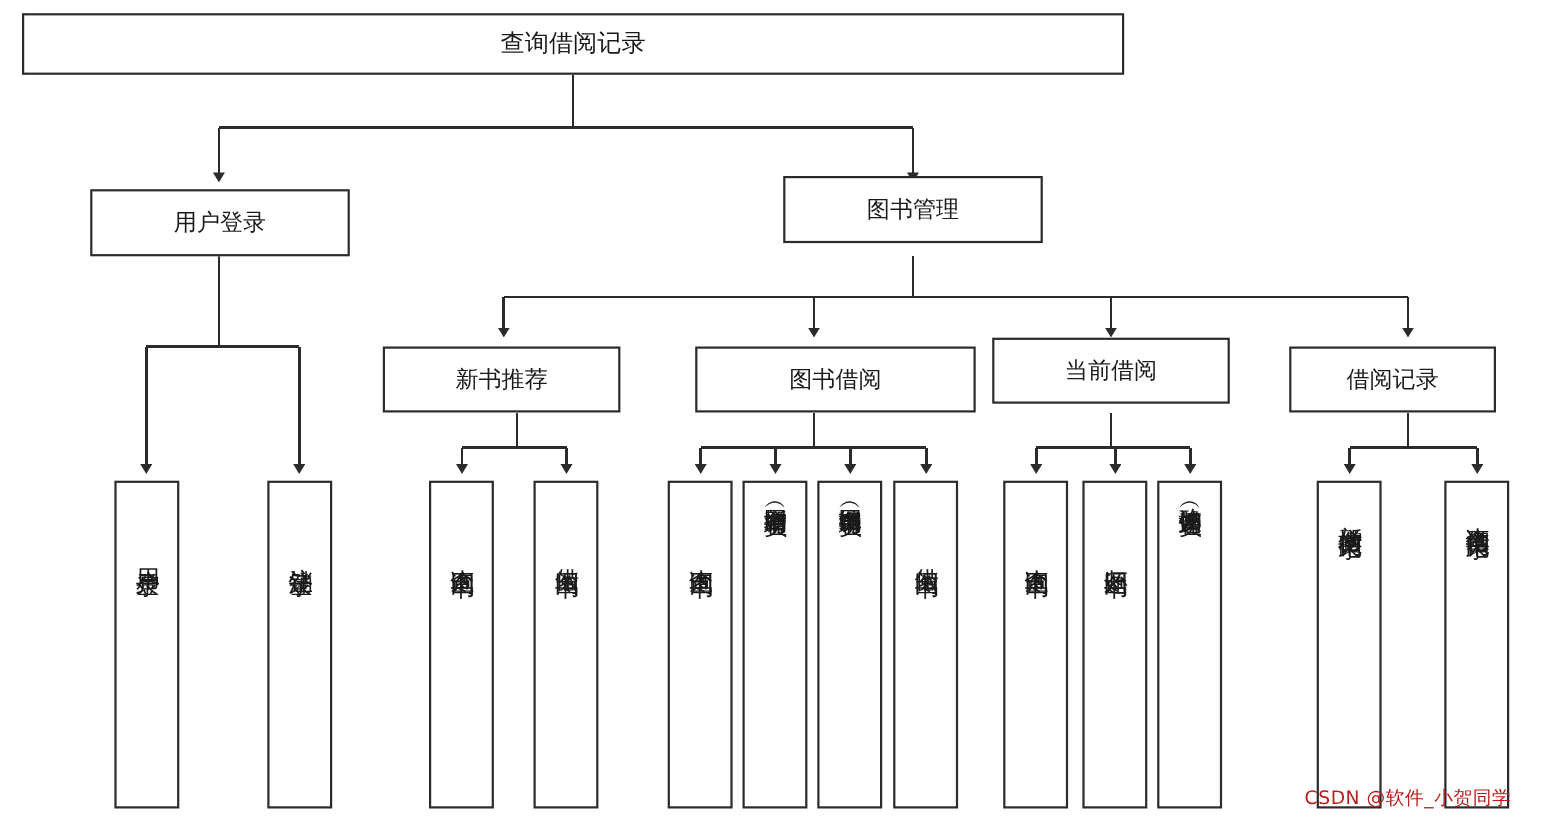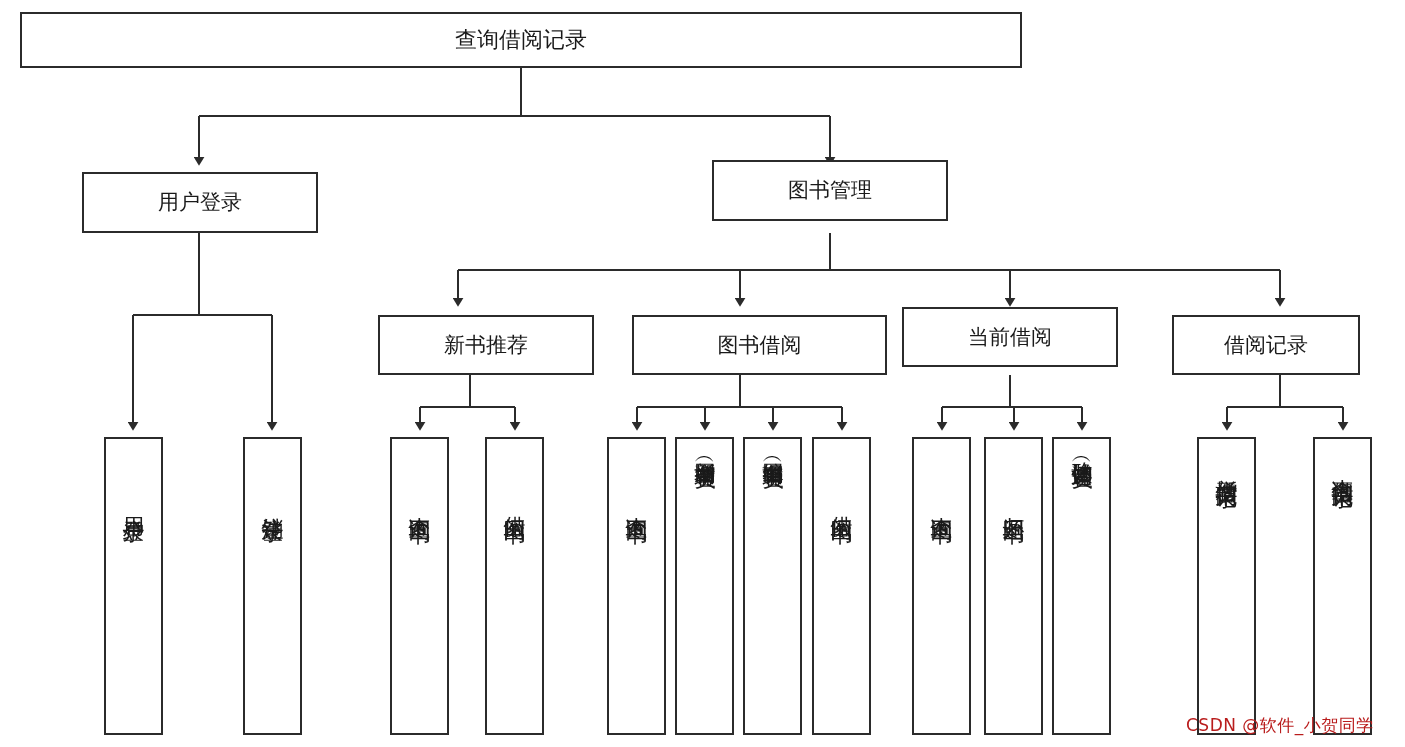--- a/index.html
+++ b/index.html
@@ -127,21 +127,21 @@
     <span class="lbl">查询借阅记录</span>
   </div>
 
   <div class="node h" style="left:82px; top:172px; width:236px; height:61px;">
     <span class="lbl">用户登录</span>
   </div>
   <div class="node h" style="left:712px; top:160px; width:236px; height:61px;">
     <span class="lbl">图书管理</span>
   </div>
 
-  <div class="node h" style="left:378px; top:315px; width:216px; height:60px;">
+  <div class="node h" style="left:348px; top:315px; width:216px; height:60px;">
     <span class="lbl">新书推荐</span>
   </div>
   <div class="node h" style="left:632px; top:315px; width:255px; height:60px;">
     <span class="lbl">图书借阅</span>
   </div>
   <div class="node h" style="left:902px; top:307px; width:216px; height:60px;">
     <span class="lbl">当前借阅</span>
   </div>
   <div class="node h" style="left:1172px; top:315px; width:188px; height:60px;">
     <span class="lbl">借阅记录</span>

